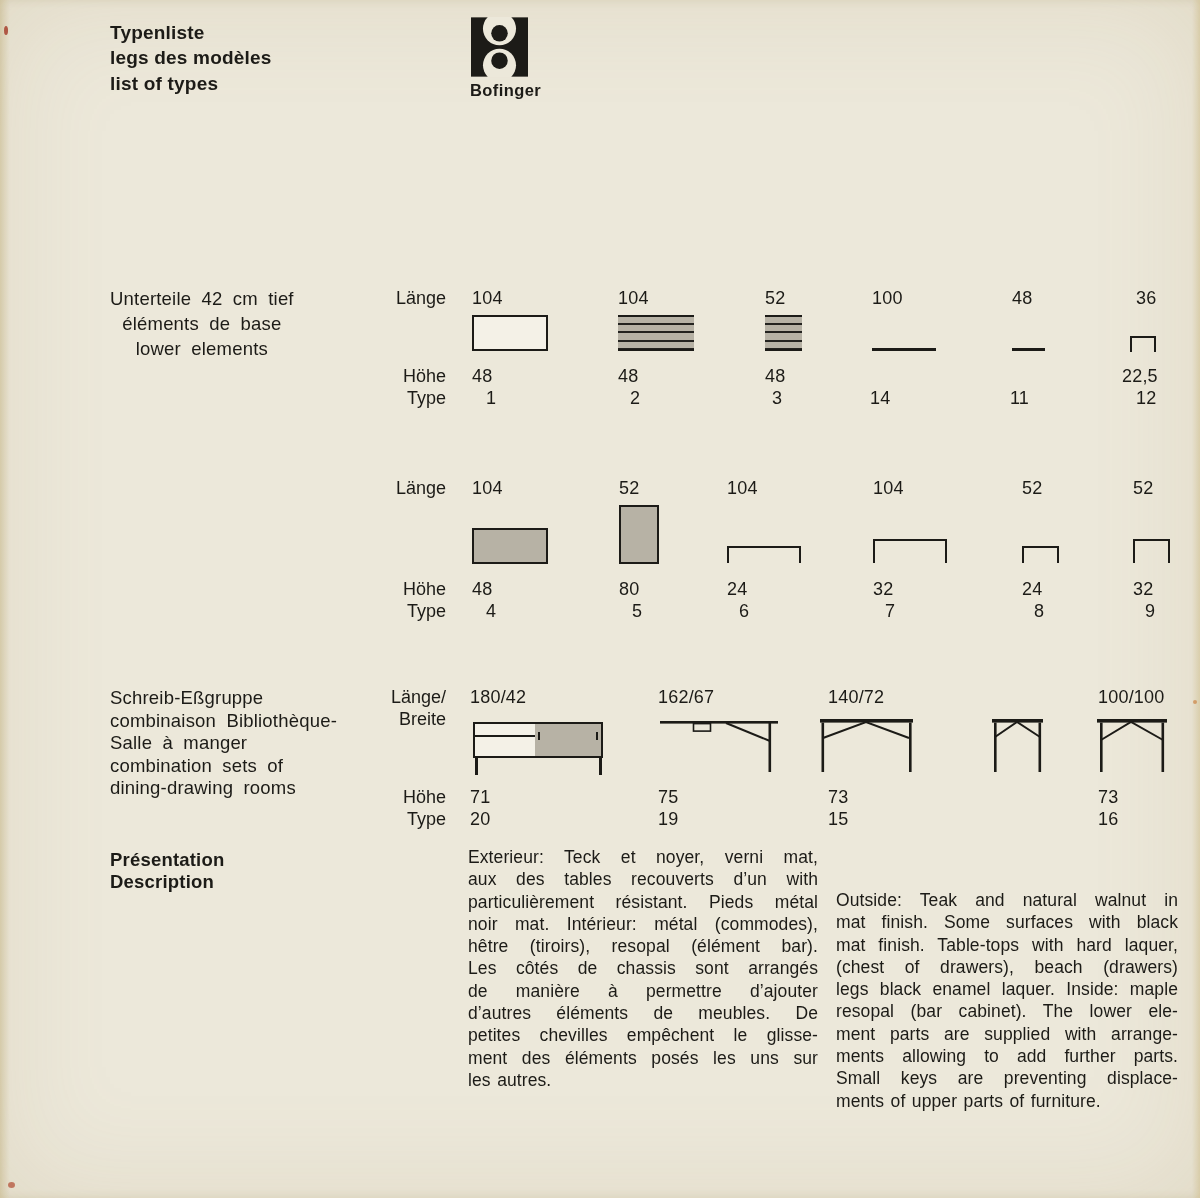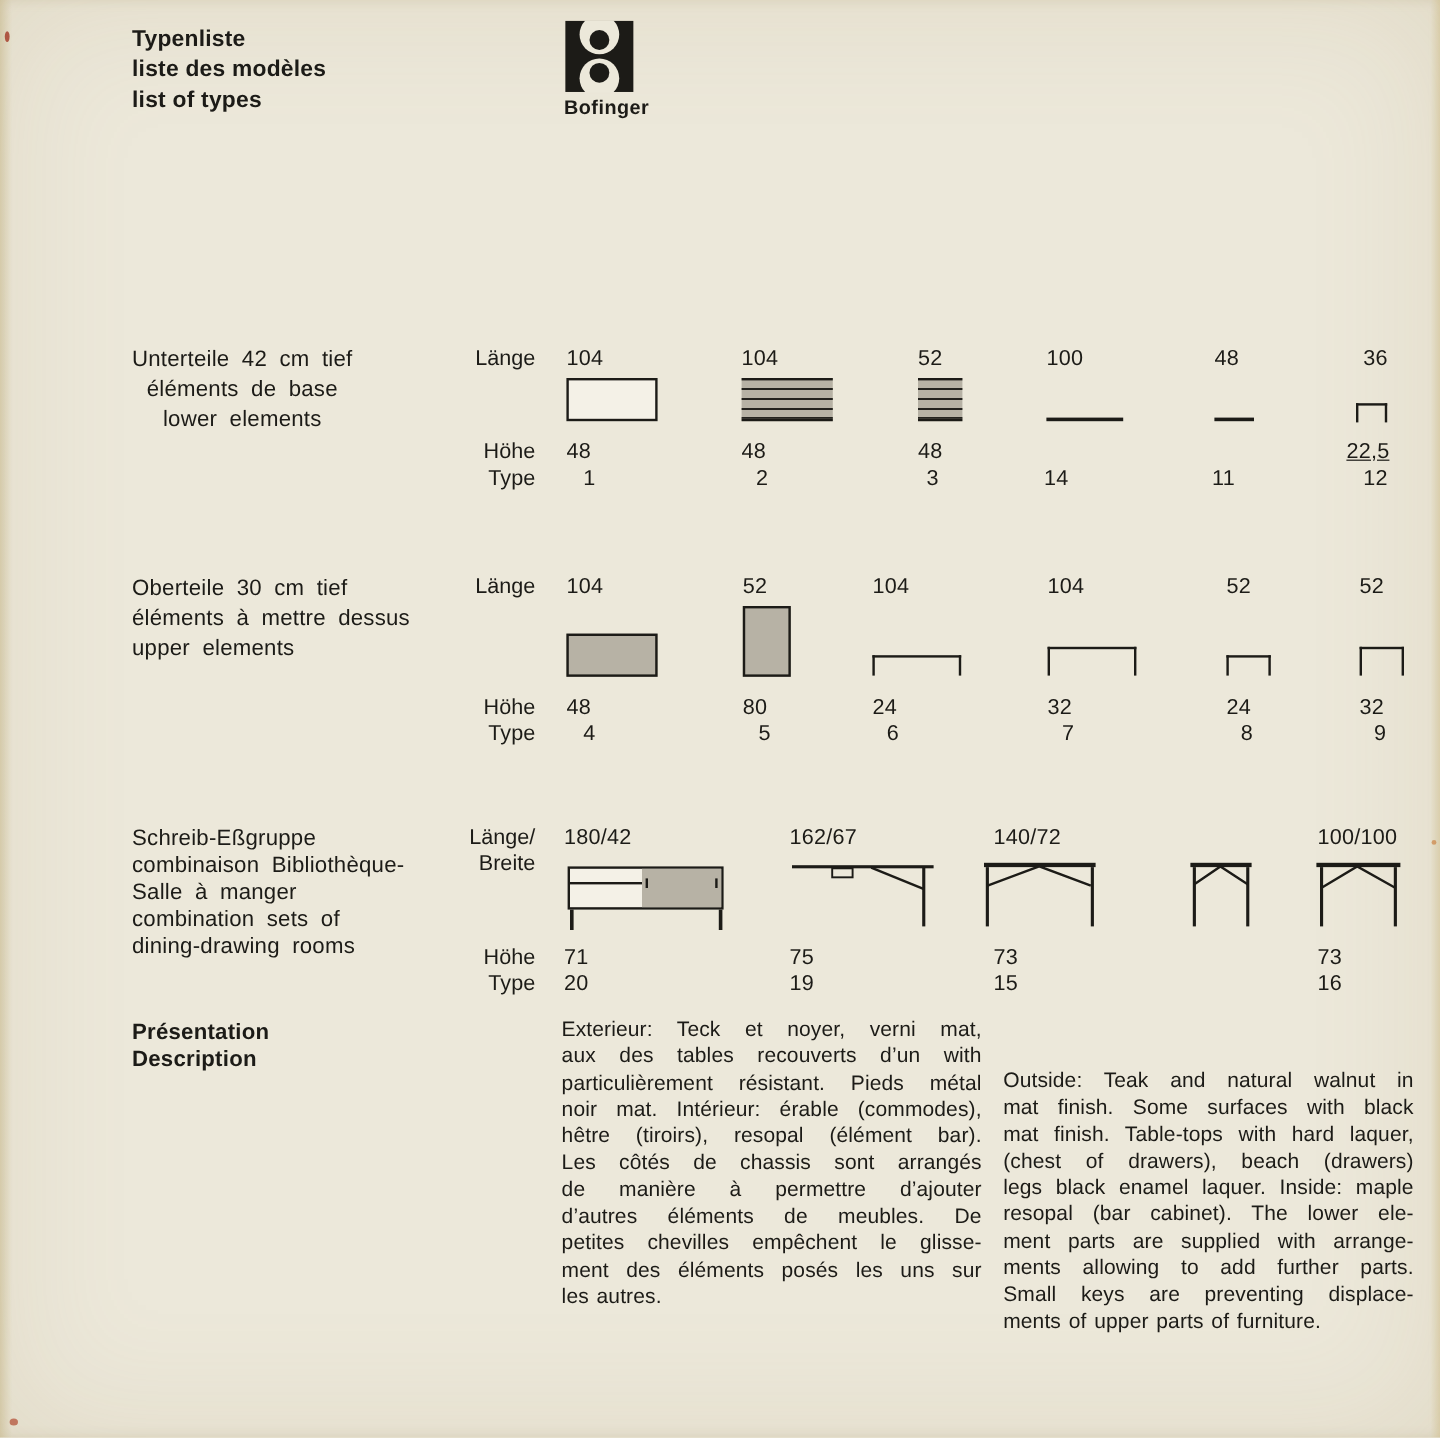--- a/index.html
+++ b/index.html
@@ -59,21 +59,21 @@
 
 <div class="canvas">
   <div class="edge-left"></div>
   <div class="edge-right"></div>
   <div class="speck" style="left:4px;top:26px;width:4px;height:9px;background:#a23724;opacity:.8"></div>
   <div class="speck" style="left:8px;top:1182px;width:7px;height:6px;background:#b04a30;opacity:.7"></div>
   <div class="speck" style="left:1193px;top:700px;width:4px;height:4px;background:#c8742f;opacity:.6"></div>
 
   <div class="t h1" style="left:110px;top:20px;">
     <div>Typenliste</div>
-    <div>liste des modèles</div>
+    <div>legs des modèles</div>
     <div>list of types</div>
   </div>
 
   <svg style="left:471px;top:17px;" width="57" height="60" viewBox="0 0 100 104">
     <rect x="0" y="0" width="100" height="104" fill="#1c1b17"></rect>
     <circle cx="50" cy="20" r="29" fill="#ece8da"></circle>
     <circle cx="50" cy="84" r="29" fill="#ece8da"></circle>
     <circle cx="50" cy="28" r="14.5" fill="#1c1b17"></circle>
     <circle cx="50" cy="76" r="14.5" fill="#1c1b17"></circle>
   </svg>
@@ -99,34 +99,29 @@
   <div class="box whitebox" style="left:472px;top:315px;width:76px;height:36px;"></div>
   <div class="drawerbox" style="left:618px;top:315px;width:76px;height:36px;"></div>
   <div class="drawerbox" style="left:765px;top:315px;width:37px;height:36px;"></div>
   <div class="hline" style="left:872px;top:348px;width:64px;"></div>
   <div class="hline" style="left:1012px;top:348px;width:33px;"></div>
   <div class="bracket" style="left:1130px;top:336px;width:26px;height:16px;"></div>
 
   <div class="t num" style="left:472px;top:366px;">48</div>
   <div class="t num" style="left:618px;top:366px;">48</div>
   <div class="t num" style="left:765px;top:366px;">48</div>
-  <div class="t num" style="left:1122px;top:366px;text-decoration:underline;">22,5</div>
+  <div class="t num" style="left:1122px;top:366px;">22,5</div>
 
   <div class="t num" style="left:486px;top:388px;">1</div>
   <div class="t num" style="left:630px;top:388px;">2</div>
   <div class="t num" style="left:772px;top:388px;">3</div>
   <div class="t num" style="left:870px;top:388px;">14</div>
   <div class="t num" style="left:1010px;top:388px;">11</div>
   <div class="t num" style="left:1136px;top:388px;">12</div>
 
-  <div class="t sechead" style="left:110px;top:477px;">
-    <div>Oberteile 30 cm tief</div>
-    <div>éléments à mettre dessus</div>
-    <div>upper elements</div>
-  </div>
 
   <div class="t lbl" style="top:478px;">Länge</div>
   <div class="t lbl" style="top:579px;">Höhe</div>
   <div class="t lbl" style="top:601px;">Type</div>
 
   <div class="t num" style="left:472px;top:478px;">104</div>
   <div class="t num" style="left:619px;top:478px;">52</div>
   <div class="t num" style="left:727px;top:478px;">104</div>
   <div class="t num" style="left:873px;top:478px;">104</div>
   <div class="t num" style="left:1022px;top:478px;">52</div>
@@ -223,21 +218,21 @@
 
   <div class="t bighead" style="left:110px;top:849px;">
     <div>Présentation</div>
     <div>Description</div>
   </div>
 
   <div class="parcol" style="left:468px;top:846px;width:350px;">
     <div class="jl">Exterieur: Teck et noyer, verni mat,</div>
     <div class="jl">aux des tables recouverts d’un with</div>
     <div class="jl">particulièrement résistant. Pieds métal</div>
-    <div class="jl">noir mat. Intérieur: érable (commodes),</div>
+    <div class="jl">noir mat. Intérieur: métal (commodes),</div>
     <div class="jl">hêtre (tiroirs), resopal (élément bar).</div>
     <div class="jl">Les côtés de chassis sont arrangés</div>
     <div class="jl">de manière à permettre d’ajouter</div>
     <div class="jl">d’autres éléments de meubles. De</div>
     <div class="jl">petites chevilles empêchent le glisse-</div>
     <div class="jl">ment des éléments posés les uns sur</div>
     <div>les autres.</div>
   </div>
 
   <div class="parcol" style="left:836px;top:846px;width:342px;margin-top:43px;">

